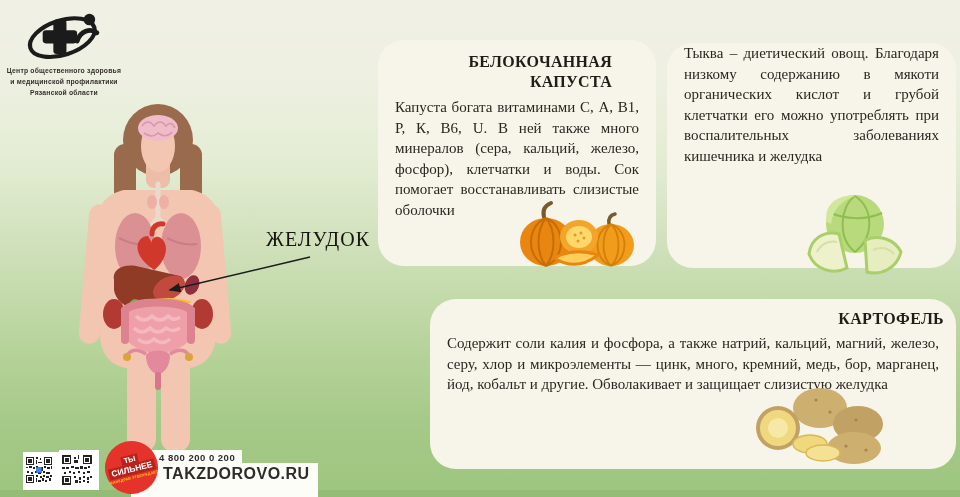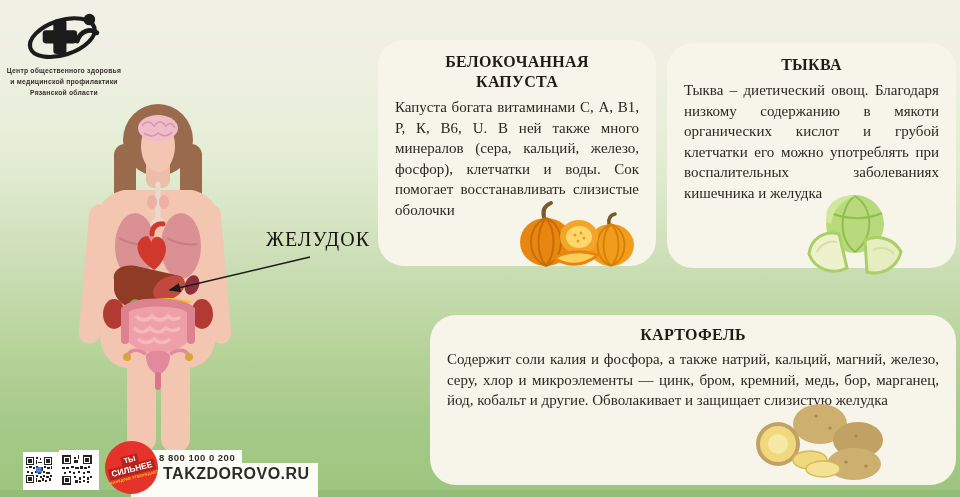--- a/index.html
+++ b/index.html
@@ -17,30 +17,30 @@
   .stomach-label{
     position:absolute;left:266px;top:228px;
     font-family:"Liberation Serif",serif;font-weight:normal;font-size:20px;
     letter-spacing:1px;color:#171310;
   }
   .stomach-arrow{position:absolute;left:158px;top:252px;width:162px;height:46px;}
   
   .card{position:absolute;background:#f7f5e9;border-radius:26px;}
   .card-title{
     font-family:"Liberation Serif",serif;font-weight:bold;font-size:16px;
-    text-align:center;color:#211c18;margin:12px 12px 5px;line-height:1.25;letter-spacing:.3px;
+    text-align:right;color:#211c18;margin:12px 12px 5px;line-height:1.25;letter-spacing:.3px;
   }
   .card-body{
     font-family:"Liberation Serif",serif;font-size:15px;line-height:1.37;
     color:#2b2622;text-align:justify;margin:0 17px;
   }
   .card-cabbage{left:378px;top:40px;width:278px;height:226px;}
   .card-cabbage .card-title{max-width:190px;margin-left:auto;margin-right:auto;}
   .card-pumpkin{left:667px;top:43px;width:289px;height:225px;}
-  .card-potato{left:430px;top:315px;width:526px;height:170px;border-radius:26px;}
+  .card-potato{left:430px;top:299px;width:526px;height:170px;border-radius:26px;}
   .card-potato .card-title{margin-top:10px;margin-bottom:4px;}
   .card-potato .card-body{font-size:15px;}
   .veg{position:absolute;}
   .veg-pumpkins{left:134px;top:160px;}
   .veg-cabbage{left:128px;top:147px;}
   .veg-potatoes{left:306px;top:85px;}
   
   .qr{position:absolute;background:#fff;padding:2px;}
   .qr svg{display:block;}
   .qr1{left:23px;top:452px;width:32px;height:36px;}
@@ -166,36 +166,35 @@
       <ellipse cx="67" cy="37" rx="13" ry="11" fill="#ffd76b"></ellipse>
       <circle cx="63" cy="35" r="1.5" fill="#e09b2d"></circle>
         <circle cx="69" cy="33" r="1.5" fill="#e09b2d"></circle>
       <circle cx="72" cy="38" r="1.5" fill="#e09b2d"></circle>
         <circle cx="66" cy="41" r="1.5" fill="#e09b2d"></circle>
       <path d="M42,58 Q62,47 86,55 Q64,72 42,58 Z" fill="#ffcf5c" stroke="#e8860f" stroke-width="3"></path>
     </svg>
   </section>
 
   <section class="card card-pumpkin">
-    <h2 class="card-title">ТЫКВА</h2>
     <p class="card-body">Тыква – диетический овощ. Благодаря низкому содержанию в мякоти органических кислот и грубой клетчатки его можно употреблять при воспалительных заболеваниях кишечника и желудка</p>
     <svg class="veg veg-cabbage" width="120" height="88" viewBox="0 0 120 88">
       <circle cx="60" cy="34" r="29" fill="#b9da7c"></circle>
       <path d="M60,6 C45,16 42,48 60,62 M60,6 C78,18 80,46 60,62 M34,22 C50,30 72,30 87,23" stroke="#8fbe50" fill="none" stroke-width="2"></path>
       <path d="M32,32 C28,14 44,4 60,6 C48,10 38,18 36,34 Z" fill="#cfe89c"></path>
       <path d="M14,64 C16,48 30,40 44,44 L52,78 C38,85 20,80 14,64 Z" fill="#eef2cc" stroke="#a9cf66" stroke-width="3"></path>
       <path d="M22,62 C26,54 34,50 42,52" stroke="#d8dfa0" fill="none" stroke-width="2"></path>
       <path d="M70,50 C86,44 100,50 106,62 C102,78 86,86 72,82 Z" fill="#e6eec0" stroke="#a9cf66" stroke-width="3"></path>
       <path d="M78,60 C86,56 94,58 99,64" stroke="#d8dfa0" fill="none" stroke-width="2"></path>
     </svg>
   </section>
 
   <section class="card card-potato">
     <h2 class="card-title">КАРТОФЕЛЬ</h2>
-    <p class="card-body">Содержит соли калия и фосфора, а также натрий, кальций, магний, железо, серу, хлор и микроэлементы — цинк, бром, кремний, медь, бор, марганец, йод, кобальт и другие. Обволакивает и защищает слизистую желудка</p>
+    <p class="card-body">Содержит соли калия и фосфора, а также натрий, кальций, магний, железо, серу, хлор и микроэлементы — цинк, много, кремний, медь, бор, марганец, йод, кобальт и другие. Обволакивает и защищает слизистую желудка</p>
     <svg class="veg veg-potatoes" width="152" height="82" viewBox="0 0 152 82">
       <ellipse cx="84" cy="24" rx="27" ry="20" fill="#cdb06f"></ellipse>
       <ellipse cx="122" cy="40" rx="25" ry="18" fill="#c2a264"></ellipse>
       <ellipse cx="118" cy="64" rx="27" ry="16" fill="#cdb06f"></ellipse>
       <circle cx="80" cy="16" r="1.6" fill="#a8854d"></circle>
         <circle cx="94" cy="28" r="1.6" fill="#a8854d"></circle>
       <circle cx="120" cy="36" r="1.6" fill="#a8854d"></circle>
         <circle cx="110" cy="62" r="1.6" fill="#a8854d"></circle>
       <circle cx="130" cy="66" r="1.6" fill="#a8854d"></circle>
       <circle cx="42" cy="44" r="22" fill="#c2a264"></circle>
@@ -235,21 +234,21 @@
       </g>
       <rect x="2" y="2" width="5" height="5" fill="#ffffff"></rect>
         <rect x="3" y="3" width="3" height="3" fill="#222222"></rect>
       <rect x="18" y="2" width="5" height="5" fill="#ffffff"></rect>
         <rect x="19" y="3" width="3" height="3" fill="#222222"></rect>
       <rect x="2" y="18" width="5" height="5" fill="#ffffff"></rect>
         <rect x="3" y="19" width="3" height="3" fill="#222222"></rect>
     </svg>
   </div>
 
-  <div class="strip phone-strip">8 800 100 0 200</div>
+  <div class="strip phone-strip">4 800 200 0 200</div>
   <div class="strip site-strip">TAKZDOROVO.RU</div>
 
   <div class="badge">
     <div class="b1">ТЫ</div>
     <div class="b2">СИЛЬНЕЕ</div>
     <div class="b3">МИНЗДРАВ УТВЕРЖДАЕТ</div>
   </div>
 
   <div class="bottom-bar"></div>
 </div>

